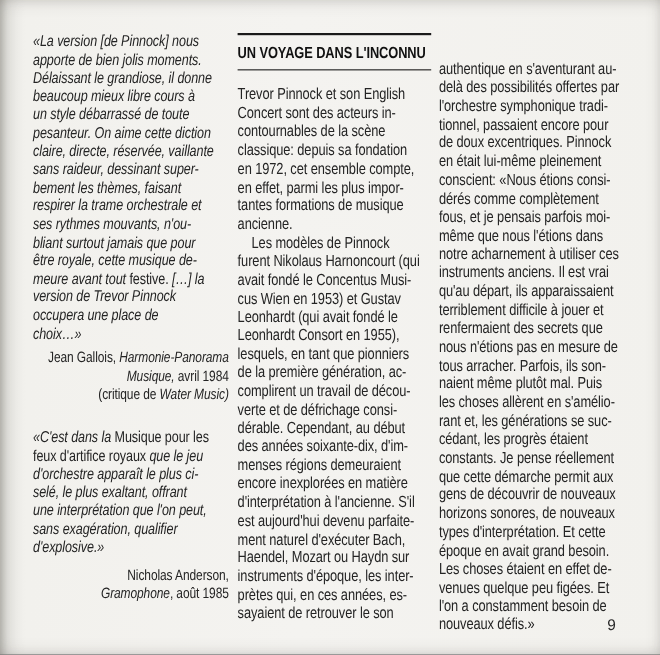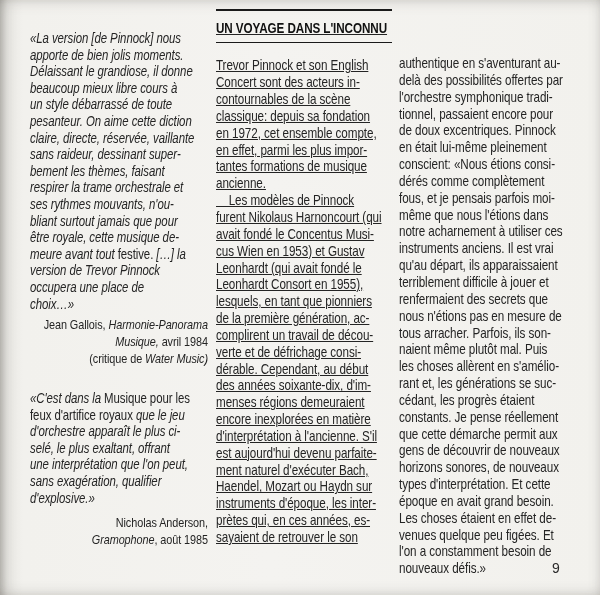--- a/index.html
+++ b/index.html
@@ -12,21 +12,21 @@
       inset 12px 0 16px -10px rgba(70, 65, 58, .35),
       inset -8px 0 14px -9px rgba(70, 65, 58, .20),
       inset 0 10px 16px -11px rgba(70, 65, 58, .22),
       inset 0 -10px 16px -11px rgba(70, 65, 58, .20);
     font-family: "Liberation Sans", sans-serif;
     color: #242424;
     overflow: hidden;
   }
   .col { position: absolute; }
   .col1 { left: 30px;  top: 30px; width: 178px; }
-  .col2 { left: 216px; top: 9px; width: 176px; text-decoration: underline; }
+  .col2 { left: 216px; top: 30px; width: 176px; }
   .col3 { left: 399px; top: 27px; width: 180px; margin-top: 28px; }
   
   .condense {
     transform: scaleX(0.8);
     transform-origin: 0 0;
     width: 125%;
   }
   .pre { white-space: pre; }
   .it { font-style: italic; }
   .rm { font-style: normal; }

